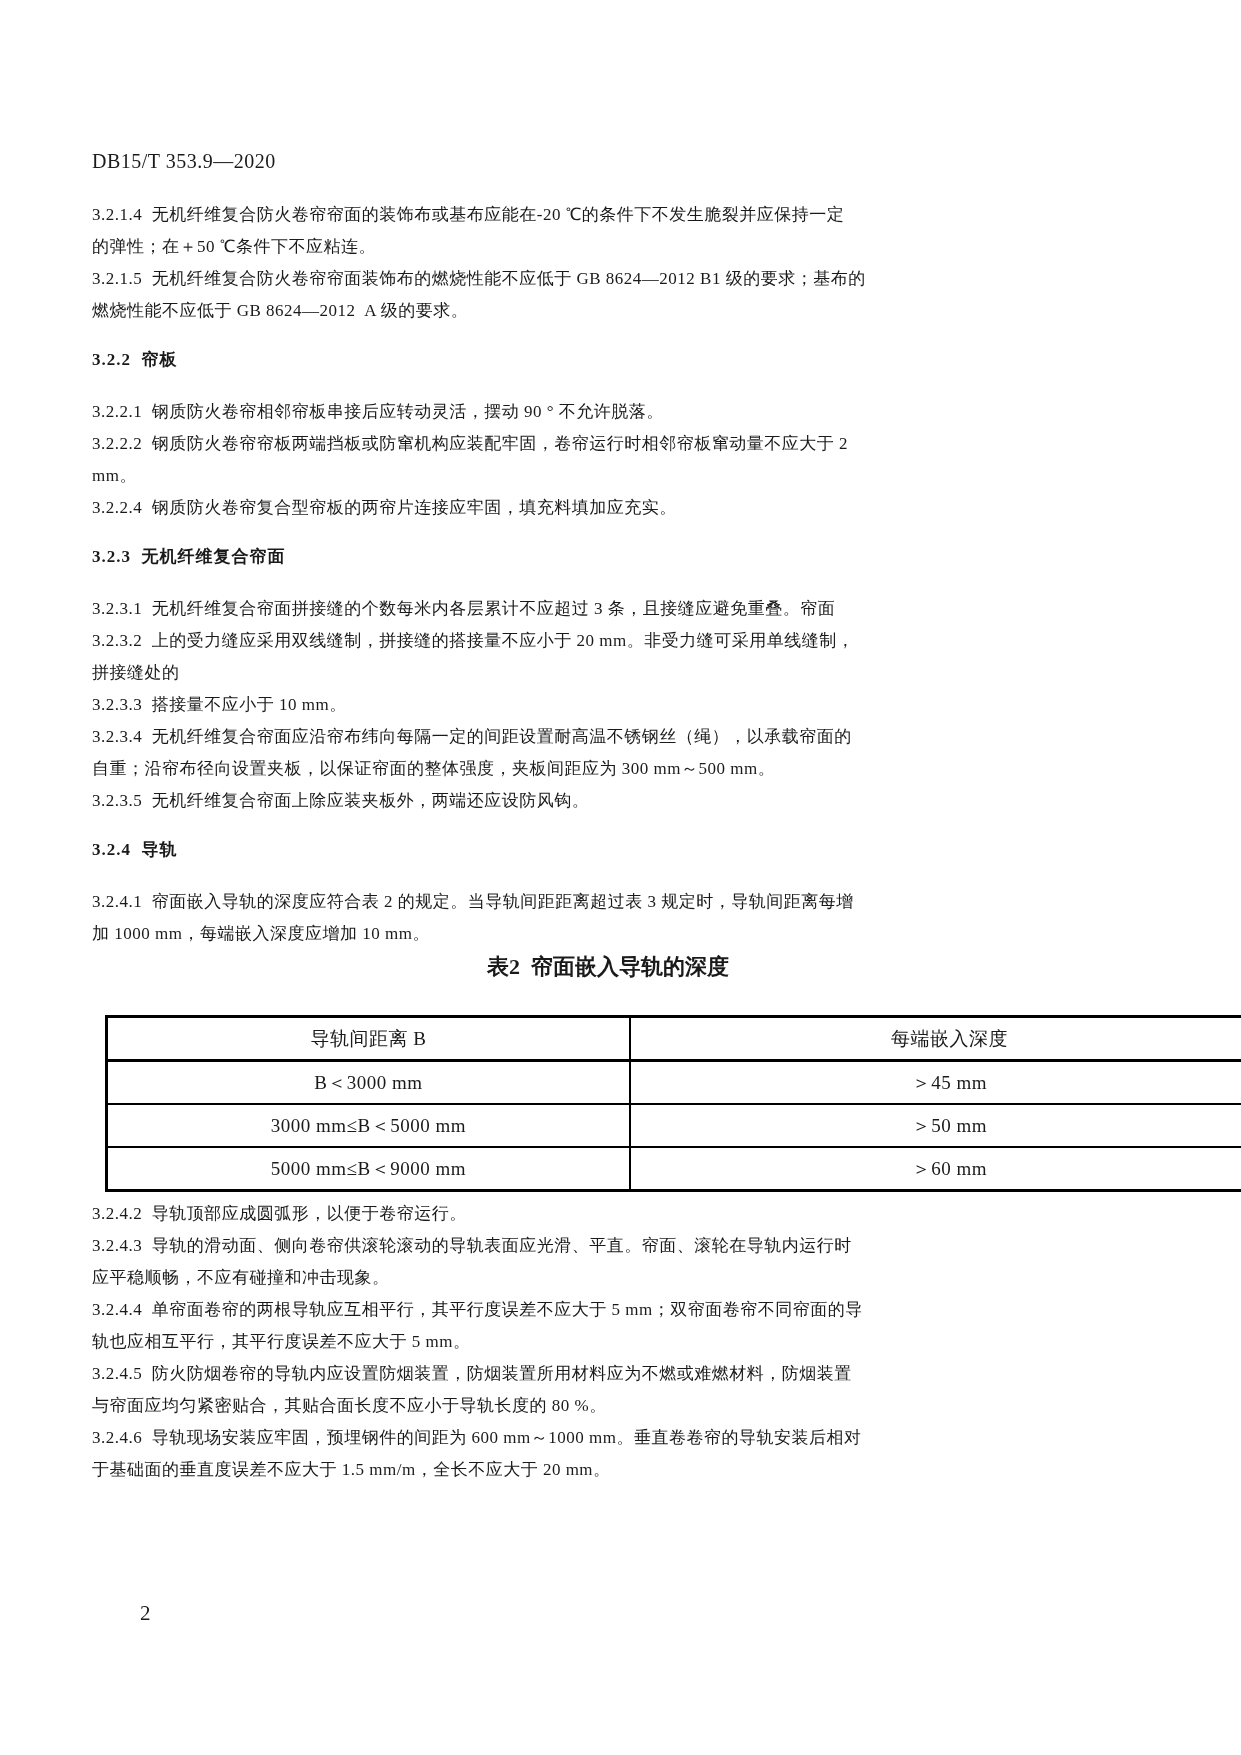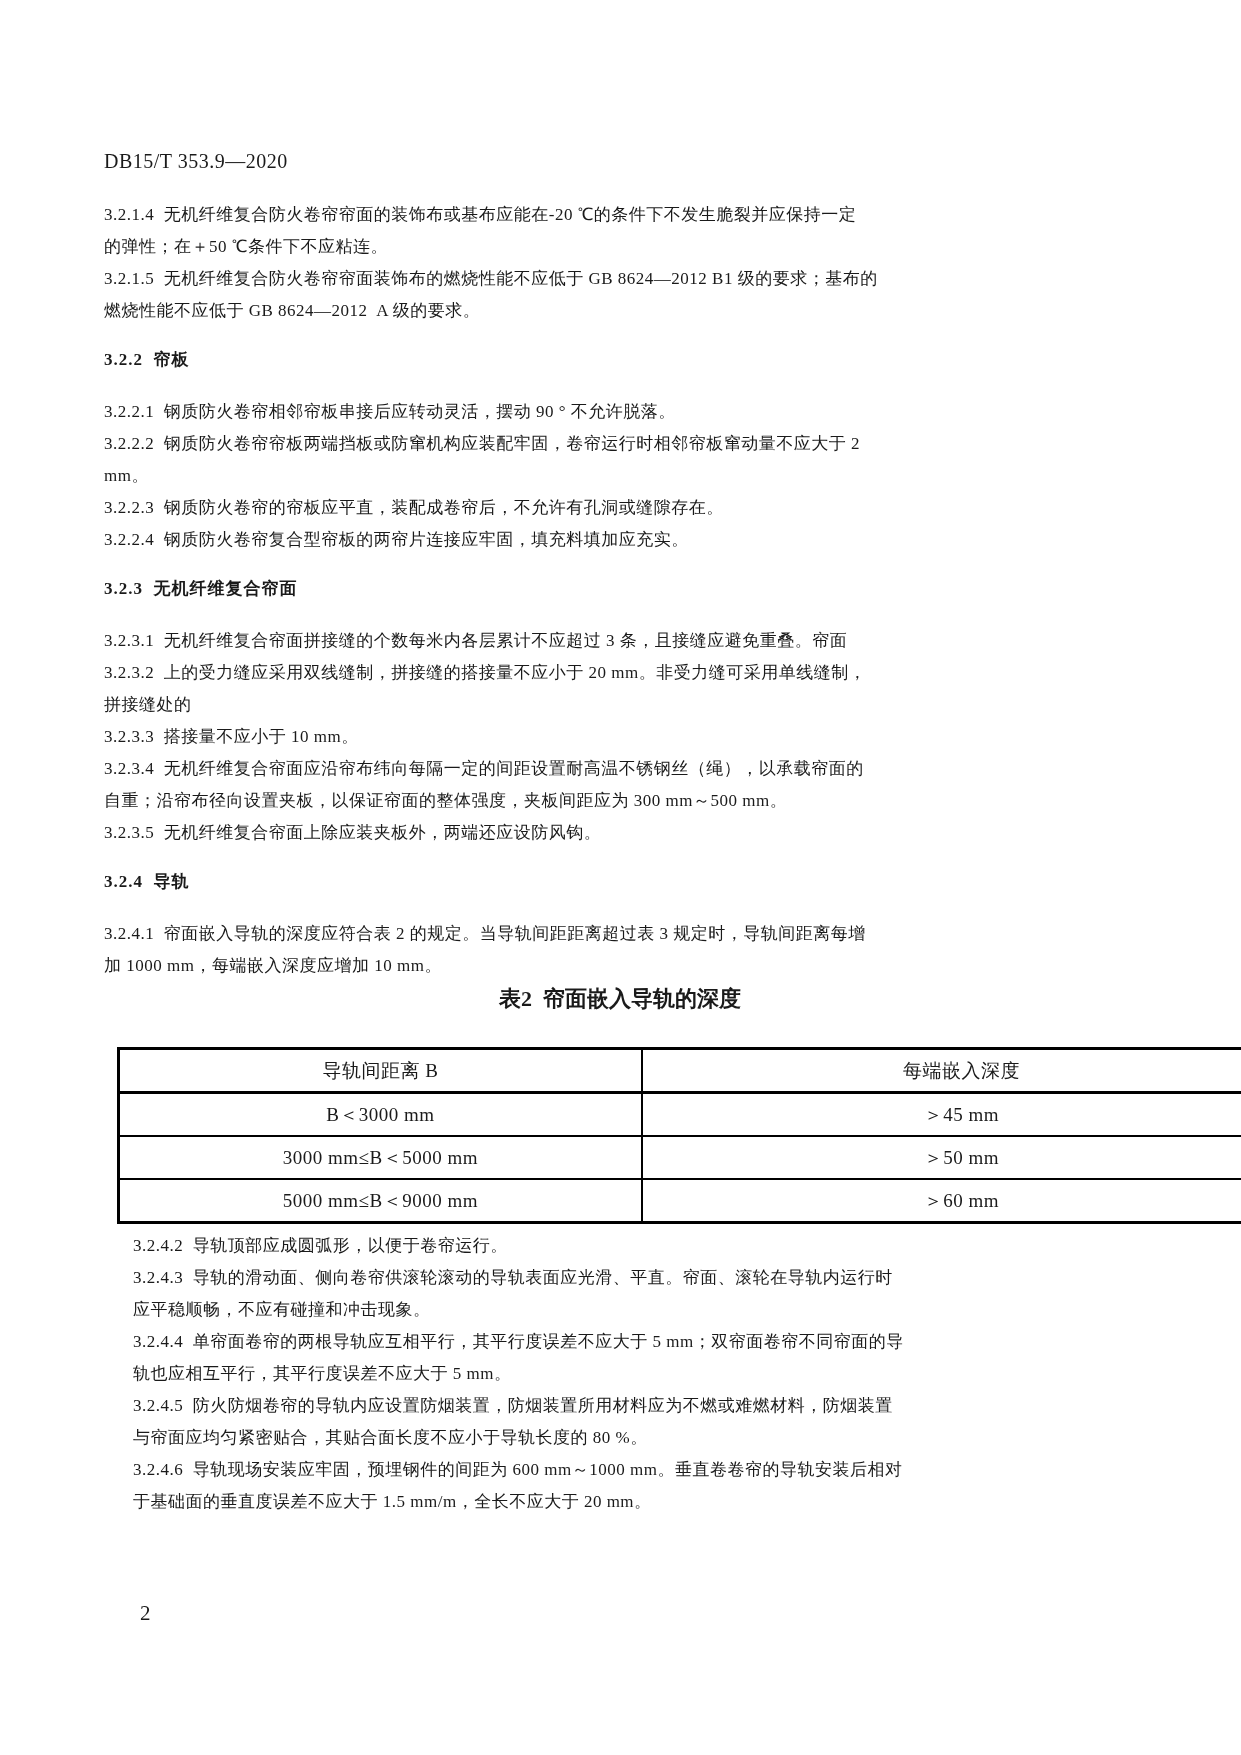--- a/index.html
+++ b/index.html
@@ -10,21 +10,21 @@
   body {
     position: relative;
     width: 1241px;
     height: 1755px;
     overflow: hidden;
     font-family: "Liberation Serif", serif;
     color: #1a1a1a;
   }
   .content {
     position: absolute;
-    left: 104px;
+    left: 92px;
     top: 148px;
     width: 1032px;
   }
   .doc-header {
     font-size: 20px;
     line-height: 26px;
     letter-spacing: 0.5px;
     margin-bottom: 25px;
     white-space: pre-wrap;
   }
@@ -67,21 +67,21 @@
     font-size: 19px;
     font-weight: normal;
     white-space: pre-wrap;
     letter-spacing: 0.5px;
   }
   table.spec-table thead th {
     border-bottom: 3px solid #000;
   }
   .col-left  { width: 45%; }
   .col-right { width: 55%; }
-  .after-table { margin-top: 6px; margin-left: 29px; }
+  .after-table { margin-top: 6px; }
   .page-number {
     position: absolute;
     left: 140px;
     top: 1600px;
     font-size: 21px;
     line-height: 26px;
   }
 </style>
 </head>
 <body>
@@ -101,23 +101,20 @@
       </div>
       <div class="block heading-block">
         <div class="line">3.2.2  帘板</div>
       </div>
       <div class="block para-block">
         <div class="line">3.2.2.1  钢质防火卷帘相邻帘板串接后应转动灵活，摆动 90 ° 不允许脱落。</div>
       </div>
       <div class="block para-block">
         <div class="line">3.2.2.2  钢质防火卷帘帘板两端挡板或防窜机构应装配牢固，卷帘运行时相邻帘板窜动量不应大于 2</div>
         <div class="line">mm。</div>
-      </div>
-      <div class="block para-block">
-        <div class="line">3.2.2.3  钢质防火卷帘的帘板应平直，装配成卷帘后，不允许有孔洞或缝隙存在。</div>
       </div>
       <div class="block para-block">
         <div class="line">3.2.2.4  钢质防火卷帘复合型帘板的两帘片连接应牢固，填充料填加应充实。</div>
       </div>
       <div class="block heading-block">
         <div class="line">3.2.3  无机纤维复合帘面</div>
       </div>
       <div class="block para-block">
         <div class="line">3.2.3.1  无机纤维复合帘面拼接缝的个数每米内各层累计不应超过 3 条，且接缝应避免重叠。帘面</div>
       </div>

